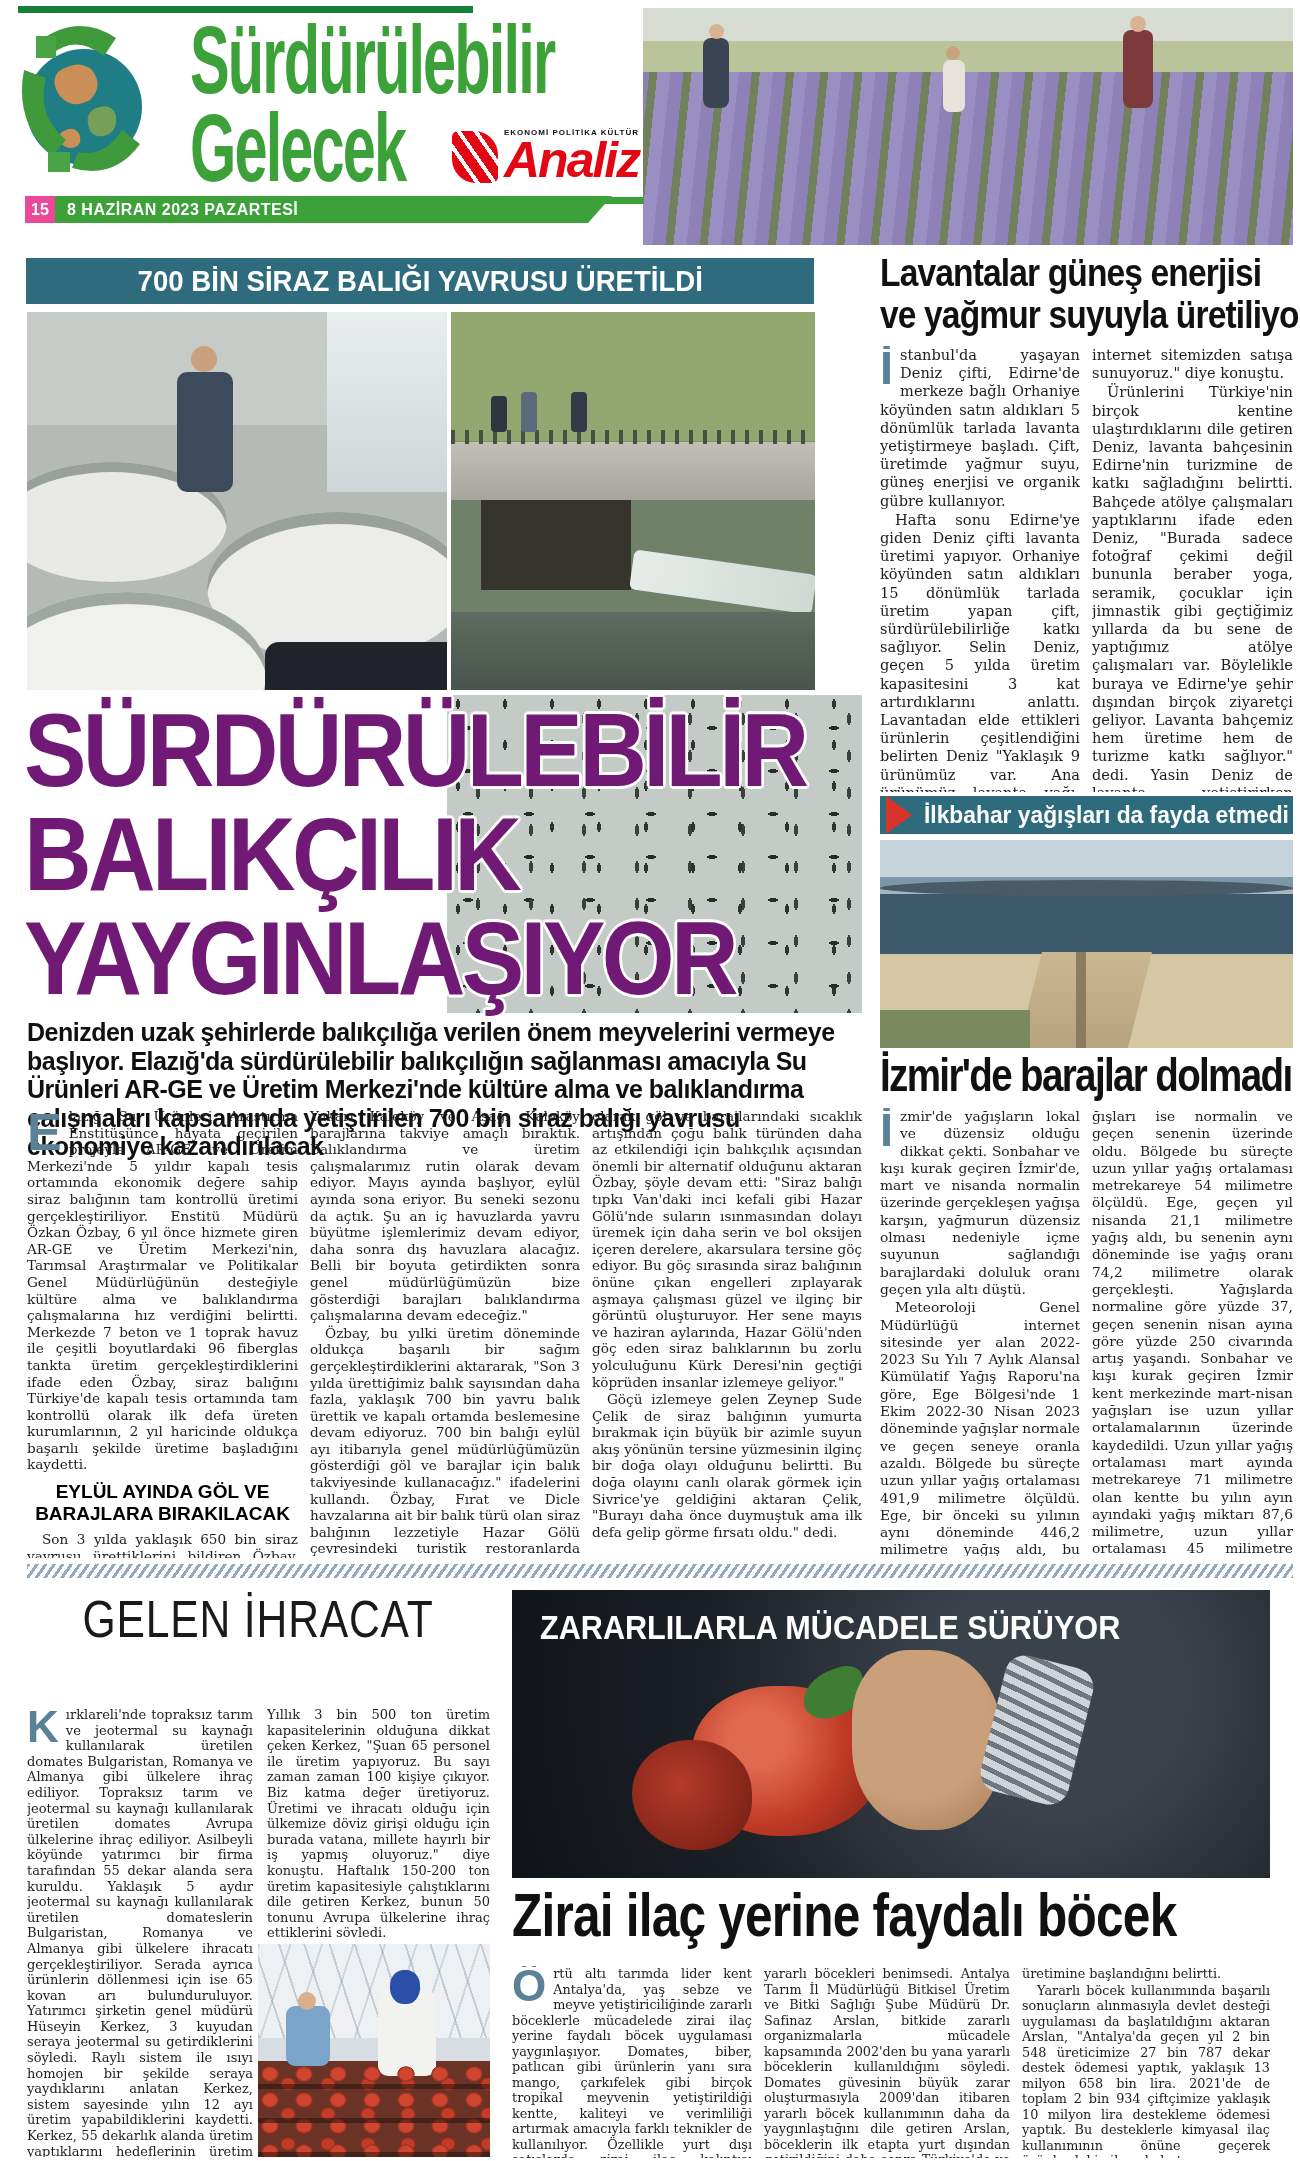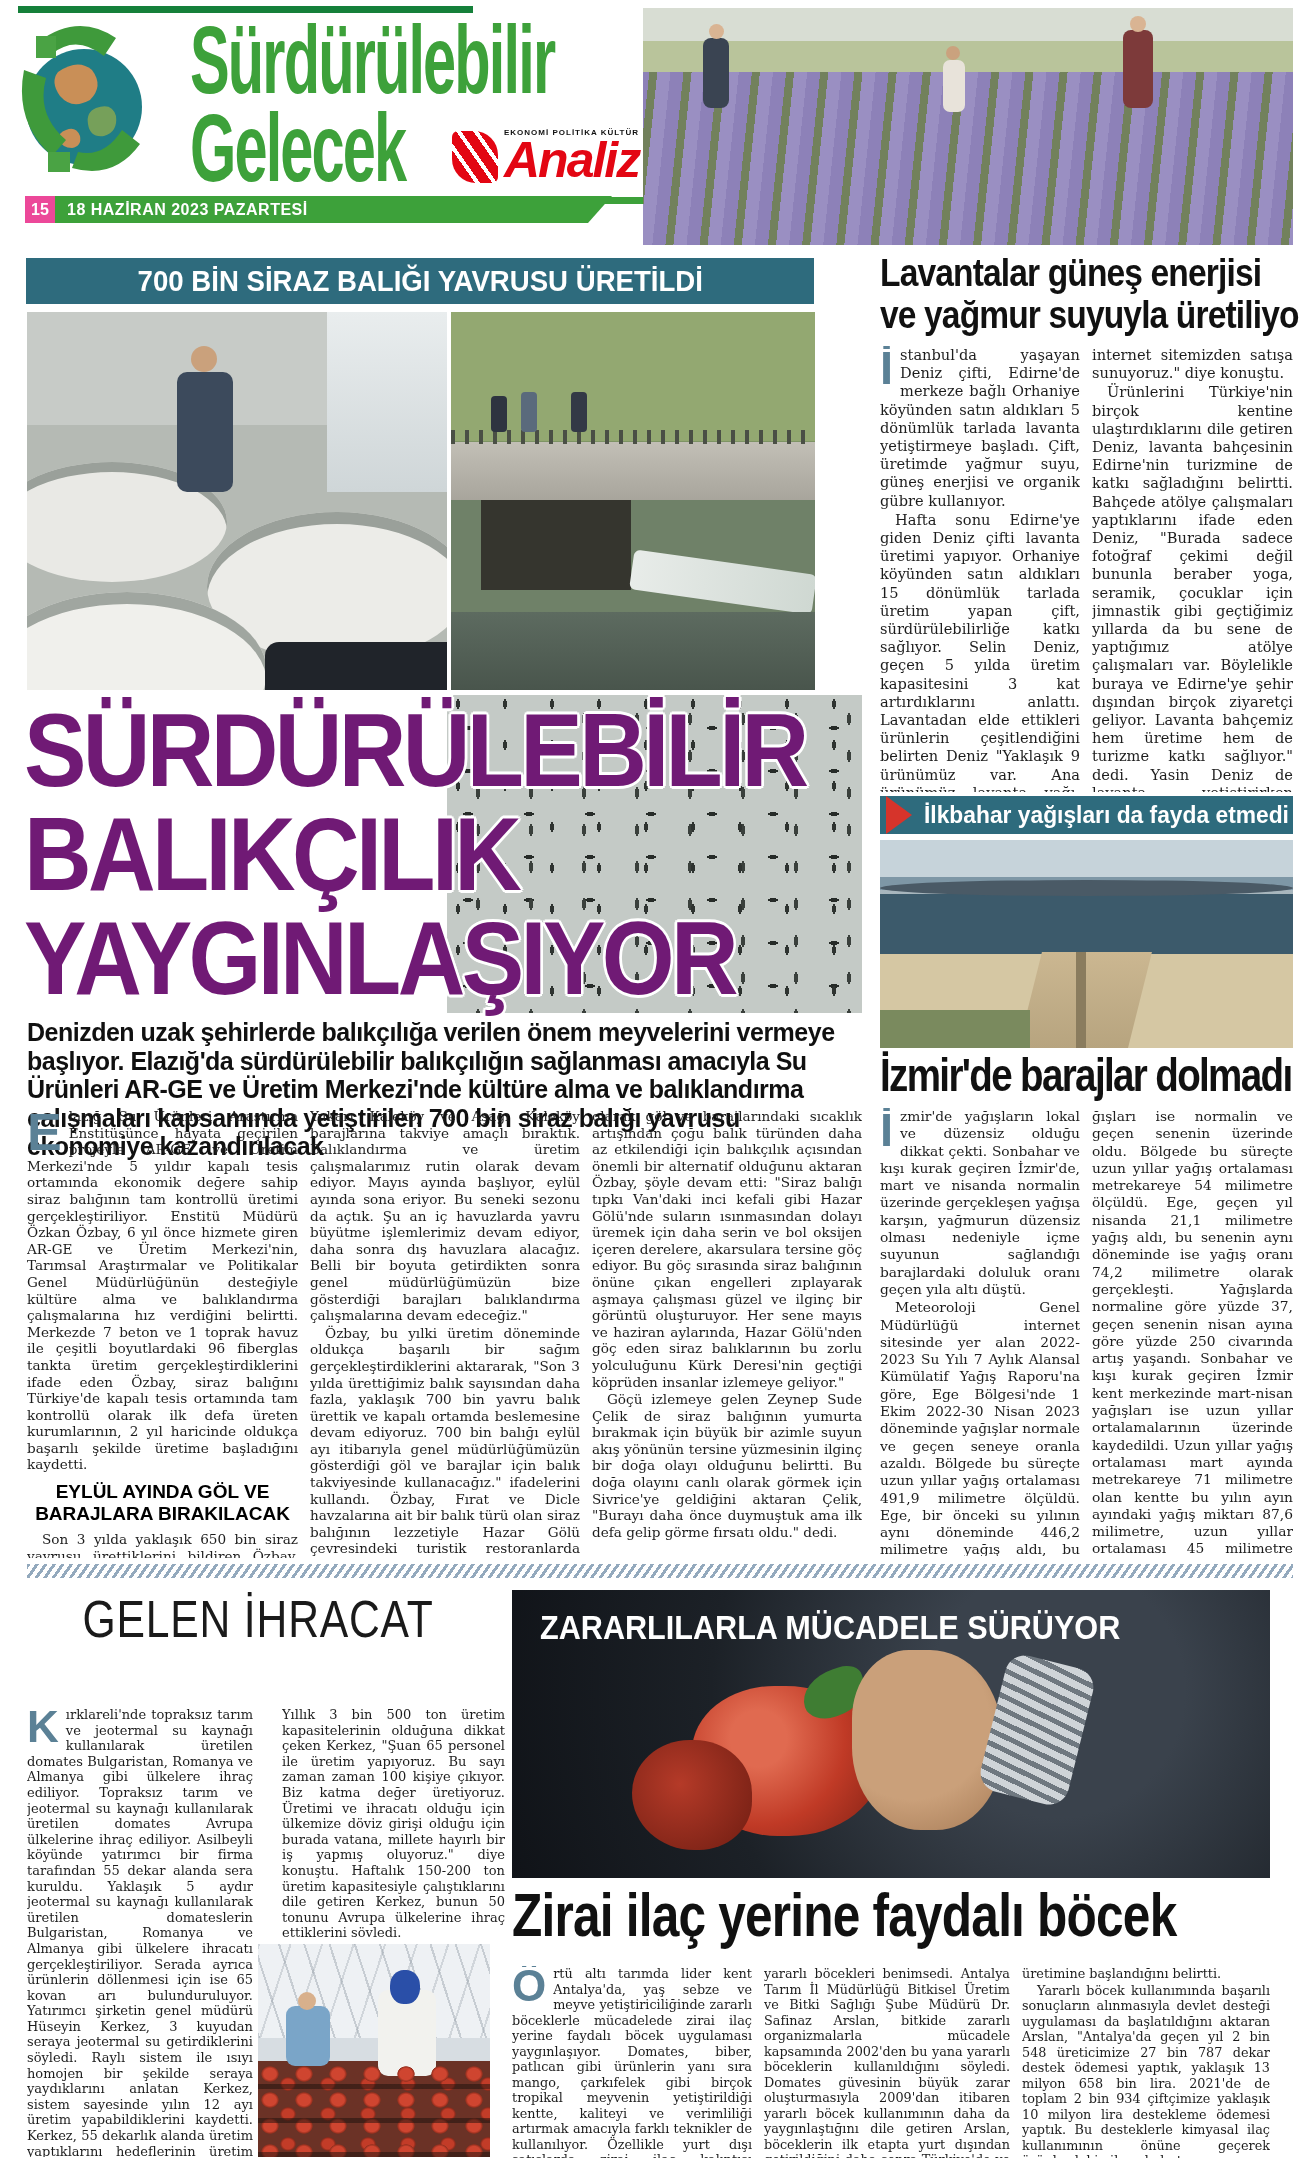--- a/index.html
+++ b/index.html
@@ -76,21 +76,21 @@
 
   <div class="abs" style="left:452px;top:128px;display:flex;align-items:flex-end;gap:6px;">
     <div class="analiz-icon"></div>
     <div>
       <div class="analiz-tag">EKONOMİ POLİTİKA KÜLTÜR</div>
       <div class="analiz-word">Analiz</div>
     </div>
   </div>
 
   <div class="abs numbox" style="left:25px;top:196px;width:30px;height:27px;">15</div>
-  <div class="abs datebar" style="left:55px;top:196px;width:545px;height:27px;">18 HAZİRAN 2023 PAZARTESİ</div>
+  <div class="abs datebar" style="left:55px;top:196px;width:545px;height:27px;">8 HAZİRAN 2023 PAZARTESİ</div>
   <div class="abs" style="left:598px;top:197px;width:218px;height:7px;background:#3da13a;"></div>
 
   <div class="photo" style="left:643px;top:8px;width:650px;height:237px;
        background:
          linear-gradient(180deg,#d8ddd3 0 14%,#b9c49b 14% 27%,rgba(0,0,0,0) 27%),
          repeating-linear-gradient(96deg,#8d81b8 0 13px,#72815c 13px 21px,#9a8fc2 21px 34px),
          #8d81b8;">
     <div class="fig" style="left:60px;top:30px;width:26px;height:70px;background:#3a4452;border-radius:8px;"></div>
     <div class="fig" style="left:66px;top:16px;width:15px;height:15px;background:#d9b493;border-radius:50%;"></div>
     <div class="fig" style="left:300px;top:52px;width:22px;height:52px;background:#e8e3da;border-radius:7px;"></div>
@@ -196,21 +196,21 @@
   <div class="abs hatch" style="left:27px;top:1564px;width:1266px;height:14px;"></div>
 
   <div class="abs" style="left:27px;top:1592px;width:463px;text-align:center;">
     <div style="font-size:52px;line-height:54px;font-weight:normal;color:#1a1a1a;letter-spacing:1px;">
       <span class="cxc" style="transform:scaleX(.82);">GELEN İHRACAT</span>
     </div>
   </div>
   <div class="abs serif" style="left:27px;top:1707px;width:226px;height:450px;font-size:13px;line-height:15.6px;overflow:hidden;">
     <p><span class="dc" style="font-size:44px;line-height:34px;">K</span><span>ırklareli'nde topraksız tarım ve jeotermal su kaynağı kullanılarak üretilen domates Bulgaristan, Romanya ve Almanya gibi ülkelere ihraç ediliyor.  Topraksız tarım ve jeotermal su kaynağı kullanılarak üretilen domates Avrupa ülkelerine ihraç ediliyor. Asilbeyli köyünde yatırımcı bir firma tarafından 55 dekar alanda sera kuruldu. Yaklaşık 5 aydır jeotermal su kaynağı kullanılarak üretilen domateslerin Bulgaristan, Romanya ve Almanya gibi ülkelere ihracatı gerçekleştiriliyor. Serada ayrıca ürünlerin döllenmesi için ise 65 kovan arı bulunduruluyor. Yatırımcı şirketin genel müdürü Hüseyin Kerkez, 3 kuyudan seraya jeotermal su getirdiklerini söyledi. Raylı sistem ile ısıyı homojen bir şekilde seraya yaydıklarını anlatan Kerkez, sistem sayesinde yılın 12 ayı üretim yapabildiklerini kaydetti. Kerkez, 55 dekarlık alanda üretim yaptıklarını hedeflerinin üretim sahasını kısa sürede 500 dekara çıkartmak olduğunu vurguladı.</span></p>
   </div>
-  <div class="abs serif" style="left:282px;top:1707px;width:223px;height:230px;font-size:13px;line-height:15.6px;overflow:hidden;">
+  <div class="abs serif" style="left:267px;top:1707px;width:223px;height:230px;font-size:13px;line-height:15.6px;overflow:hidden;">
     <p>Yıllık 3 bin 500 ton üretim kapasitelerinin olduğuna dikkat çeken Kerkez, "Şuan 65 personel ile üretim yapıyoruz. Bu sayı zaman zaman 100 kişiye çıkıyor. Biz katma değer üretiyoruz. Üretimi ve ihracatı olduğu için ülkemize döviz girişi olduğu için burada vatana, millete hayırlı bir iş yapmış oluyoruz." diye konuştu. Haftalık 150-200 ton üretim kapasitesiyle çalıştıklarını dile getiren Kerkez, bunun 50 tonunu Avrupa ülkelerine ihraç ettiklerini söyledi.</p>
   </div>
 
   <div class="photo" style="left:258px;top:1944px;width:232px;height:213px;
        background:linear-gradient(180deg,#eef1f4 0 44%,#d7dde2 44% 55%,#6b3226 55% 100%);">
     <div class="fig" style="left:0;top:0;width:232px;height:94px;background:repeating-linear-gradient(72deg,rgba(140,150,160,.4) 0 2px,transparent 2px 24px),repeating-linear-gradient(108deg,rgba(140,150,160,.3) 0 2px,transparent 2px 30px);"></div>
     <div class="fig" style="left:28px;top:62px;width:44px;height:60px;background:#7aa5c8;border-radius:9px;"></div>
     <div class="fig" style="left:40px;top:48px;width:18px;height:18px;background:#d8b08c;border-radius:50%;"></div>
     <div class="fig" style="left:120px;top:46px;width:58px;height:86px;background:#f2f2ee;border-radius:10px;"></div>
     <div class="fig" style="left:132px;top:26px;width:30px;height:34px;background:#2a4fa8;border-radius:46%;"></div>

